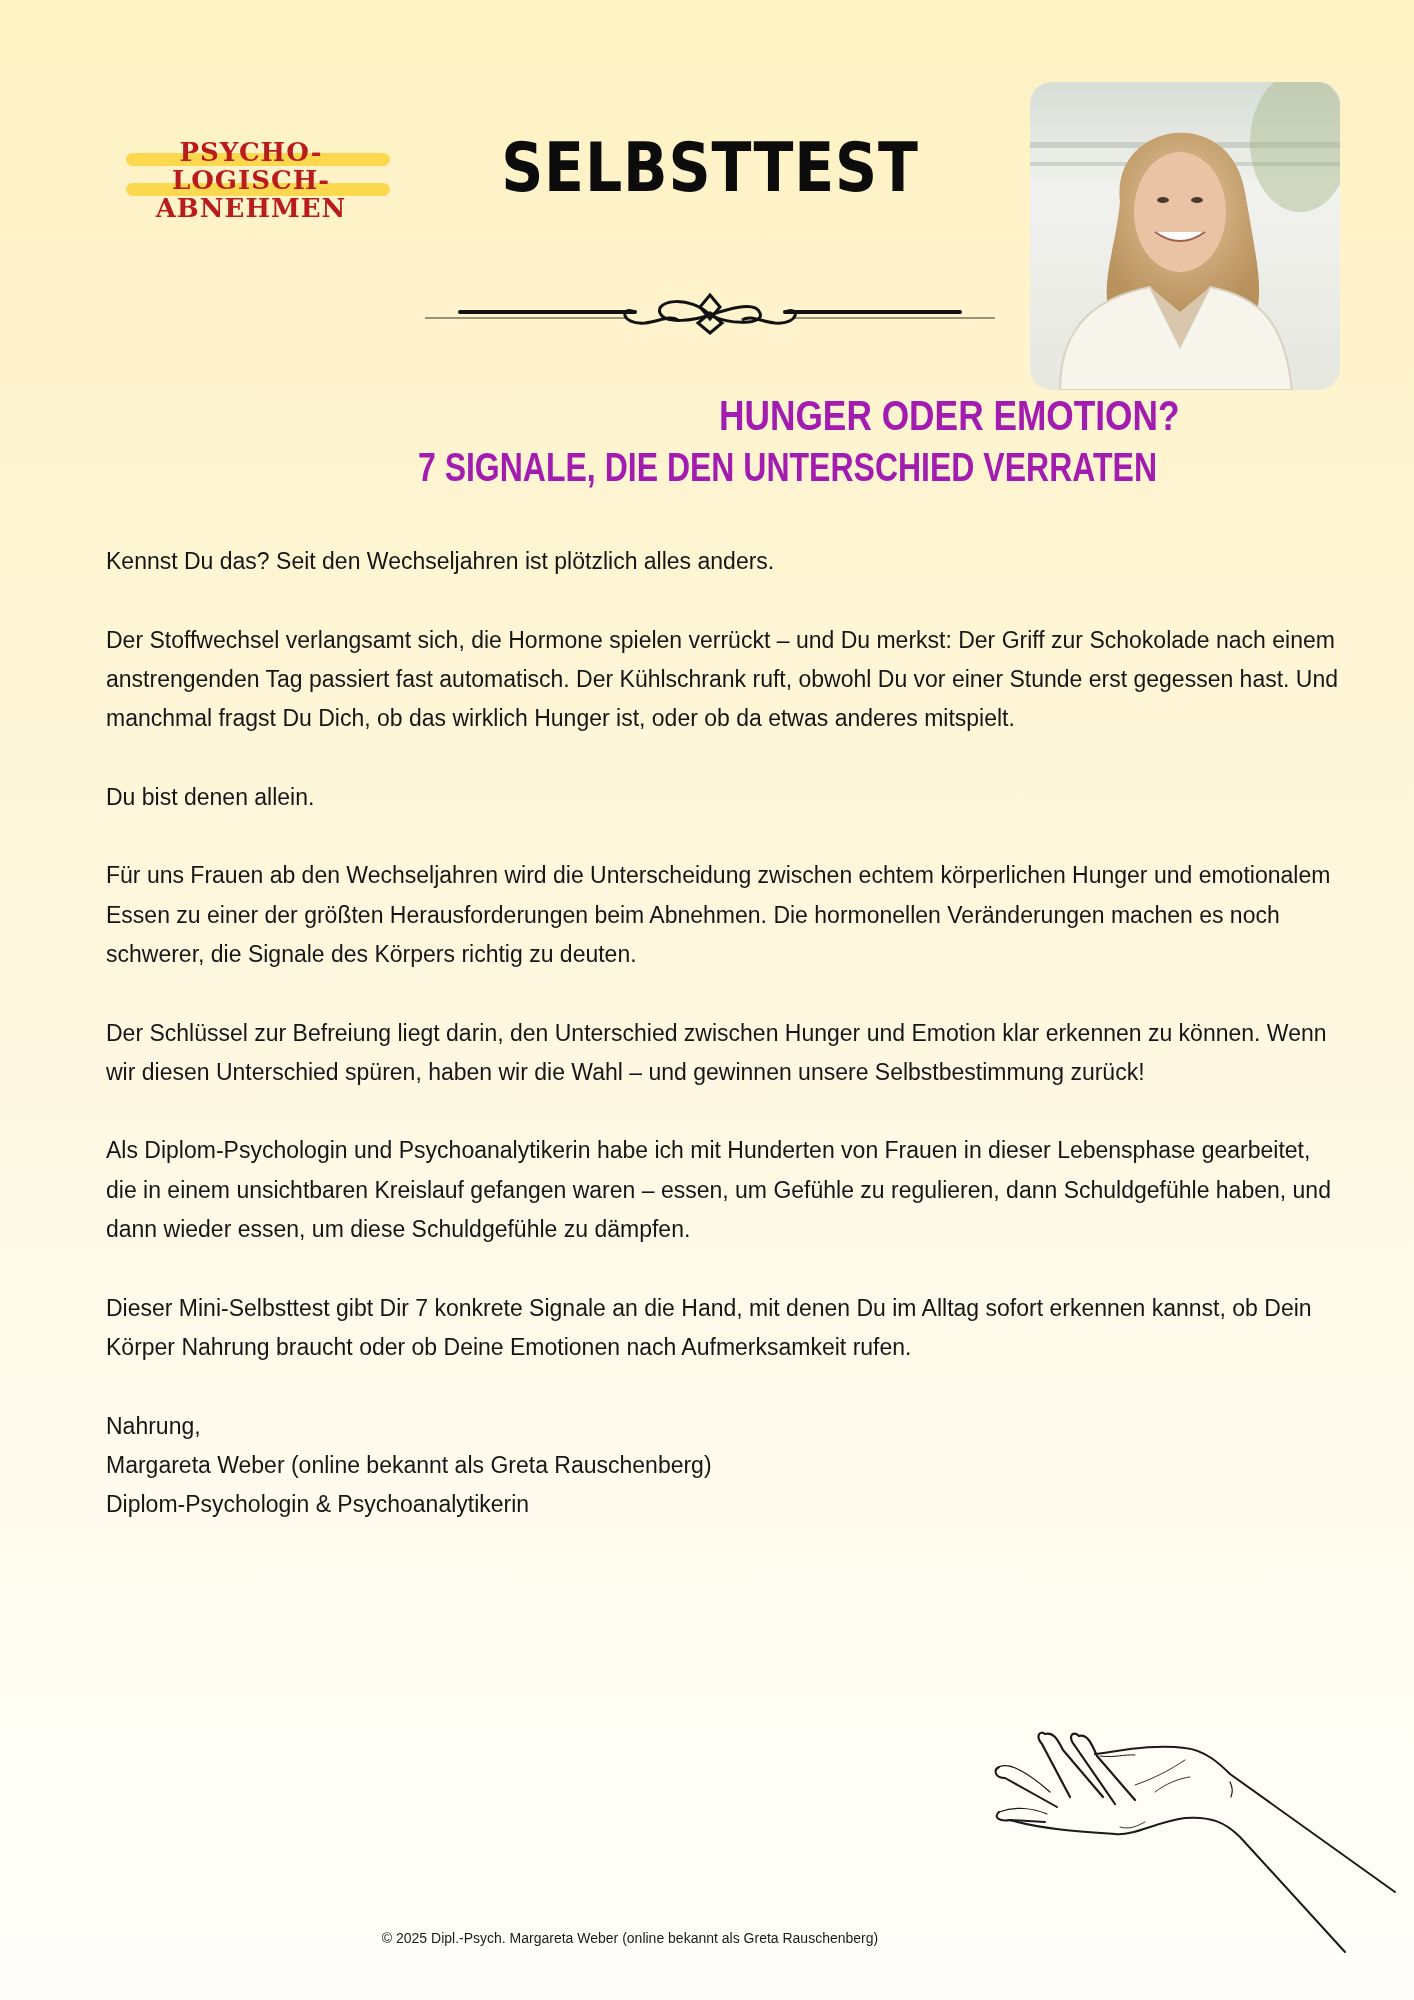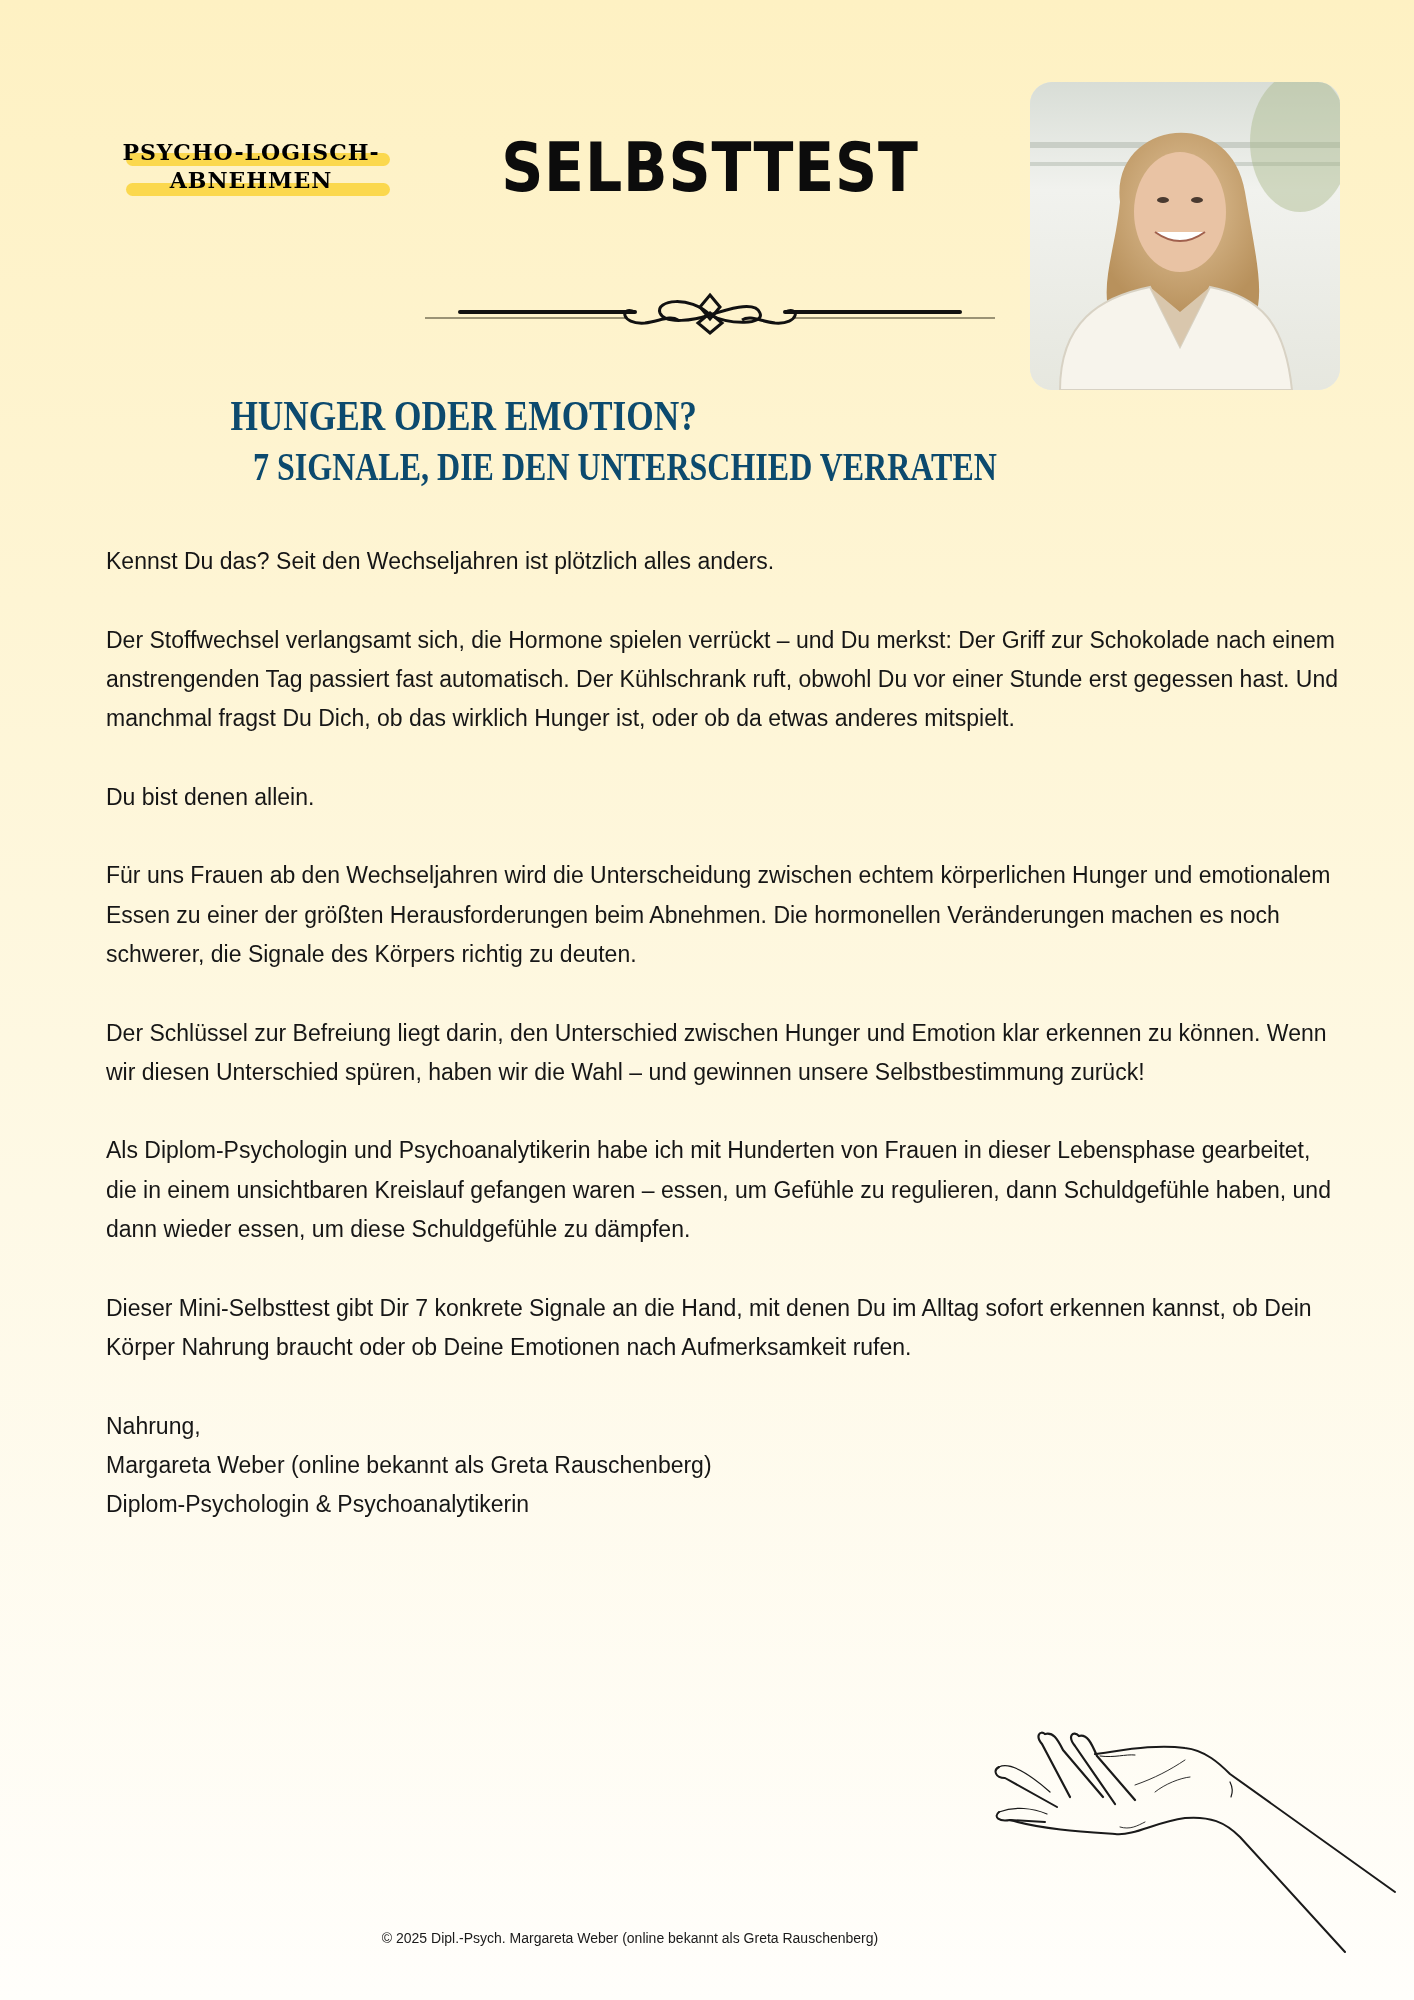--- a/index.html
+++ b/index.html
@@ -12,24 +12,24 @@
       color: #161616;
     }
     .logo {
       position: absolute;
       left: 112px;
       top: 138px;
       width: 278px;
       text-align: center;
       font-family: "DejaVu Serif", serif;
       font-weight: bold;
-      font-size: 22px;
+      font-size: 26px;
       line-height: 28px;
       letter-spacing: 1px;
-      color: #000000;
+      color: #b91c1c;
     }
     .logo .line { position: relative; display: block; }
     .logo .line span { position: relative; z-index: 2; }
     .logo .hl {
       position: absolute;
       z-index: 1;
       height: 13px;
       border-radius: 7px;
       background: #fbd84e;
     }
@@ -65,24 +65,24 @@
       height: 308px;
       border-radius: 22px;
       overflow: hidden;
       background: #e9ece4;
     }
     .subtitle {
       position: absolute;
       left: 140px;
       top: 390px;
       width: 1130px;
-      text-align: left;
-      font-family: Liberation Serif, serif;
+      text-align: right;
+      font-family: Liberation Sans, sans-serif;
       font-weight: bold;
-      color: #0c4a6e;
+      color: #a21caf;
       text-transform: uppercase;
     }
     .subtitle .l1 { display: block; font-size: 42px; line-height: 52px; transform: scaleX(0.84); }
     .subtitle .l2 { display: block; font-size: 40px; line-height: 50px; transform: scaleX(0.80); }
 
     .body-text {
       position: absolute;
       left: 106px;
       top: 542px;
       width: 1240px;

